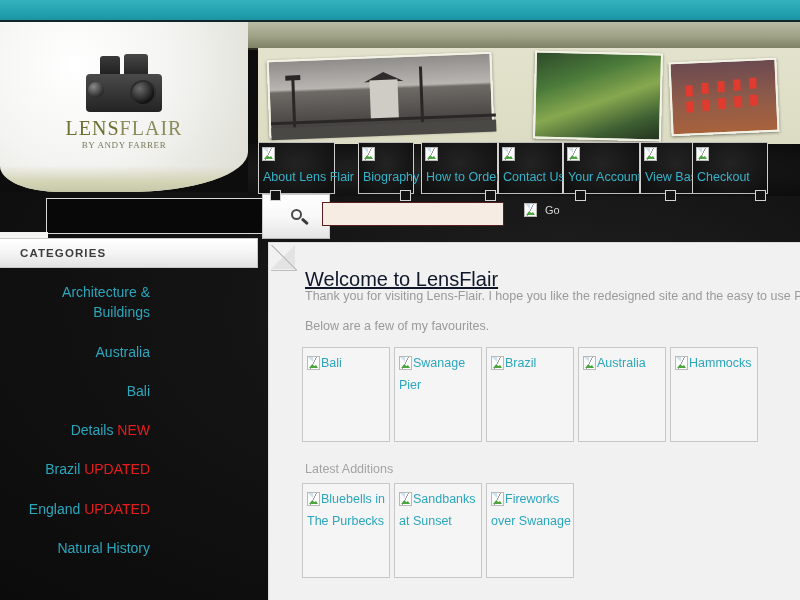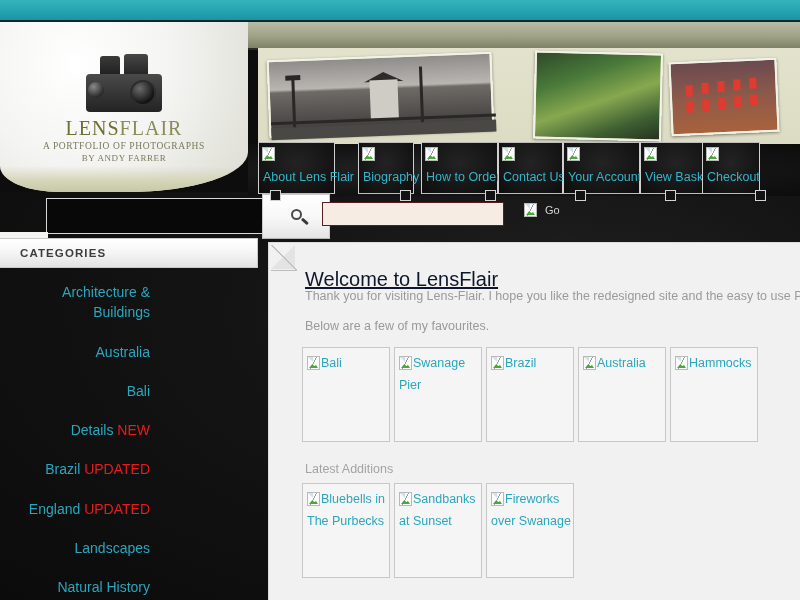--- a/index.html
+++ b/index.html
@@ -240,21 +240,20 @@
       <div class="cam">
         <div class="hood"></div>
           <div class="hood2"></div>
         <div class="body"></div>
           <div class="knob"></div>
           <div class="lens"></div>
       </div>
       <div class="brand">
         <span>LENS</span><span class="b2">FLAIR</span>
       </div>
-      <div class="tagline">A PORTFOLIO OF PHOTOGRAPHS</div>
       <div class="tagline2">BY ANDY FARRER</div>
     </div>
   </div>
 
   <div class="photo-strip">
     <div class="ph ph1">
       <div class="post" style="left:22px;top:18px;width:3px;height:52px;"></div>
       <div class="post" style="left:16px;top:14px;width:15px;height:5px;"></div>
       <div class="post" style="left:150px;top:10px;width:3px;height:56px;"></div>
       <div class="roof"></div>
@@ -310,21 +309,21 @@
           <span class="tear"></span>
         </span>
         <a class="nav-link">Your Account</a>
       </div>
       <div class="nav-item" style="left: 382px; width: 72px;">
         <span class="brokenimg nav-ico">
           <span class="tear"></span>
         </span>
         <a class="nav-link">View Basket</a>
       </div>
-      <div class="nav-item" style="left: 444px; width: 58px;">
+      <div class="nav-item" style="left: 434px; width: 76px;">
         <span class="brokenimg nav-ico">
           <span class="tear"></span>
         </span>
         <a class="nav-link">Checkout</a>
       </div>
     </div>
 
   <div class="black-bar"></div>
   <div class="search-btn">
     <div class="mag"></div>
@@ -338,21 +337,20 @@
   <div class="cat-header">
     <span>CATEGORIES</span>
   </div>
   <div class="cats">
       <a class="cat-item"><span>Architecture &amp; Buildings</span></a>
       <a class="cat-item"><span>Australia</span></a>
       <a class="cat-item"><span>Bali</span></a>
       <a class="cat-item"><span>Details</span> <span class="tag">NEW</span></a>
       <a class="cat-item"><span>Brazil</span> <span class="tag">UPDATED</span></a>
       <a class="cat-item"><span>England</span> <span class="tag">UPDATED</span></a>
-      <a class="cat-item"><span>Landscapes</span></a>
       <a class="cat-item"><span>Natural History</span></a>
     </div>
 
   <div class="main-panel">
     <div class="fold"></div>
     <div class="fold-diag"></div>
     <div class="fold-outline"></div>
     <h1 class="panel-title">Welcome to LensFlair</h1>
     <div class="panel-p p1">Thank you for visiting Lens-Flair. I hope you like the redesigned site and the easy to use Paypal</div>
     <div class="panel-p p2">Below are a few of my favourites.</div>

